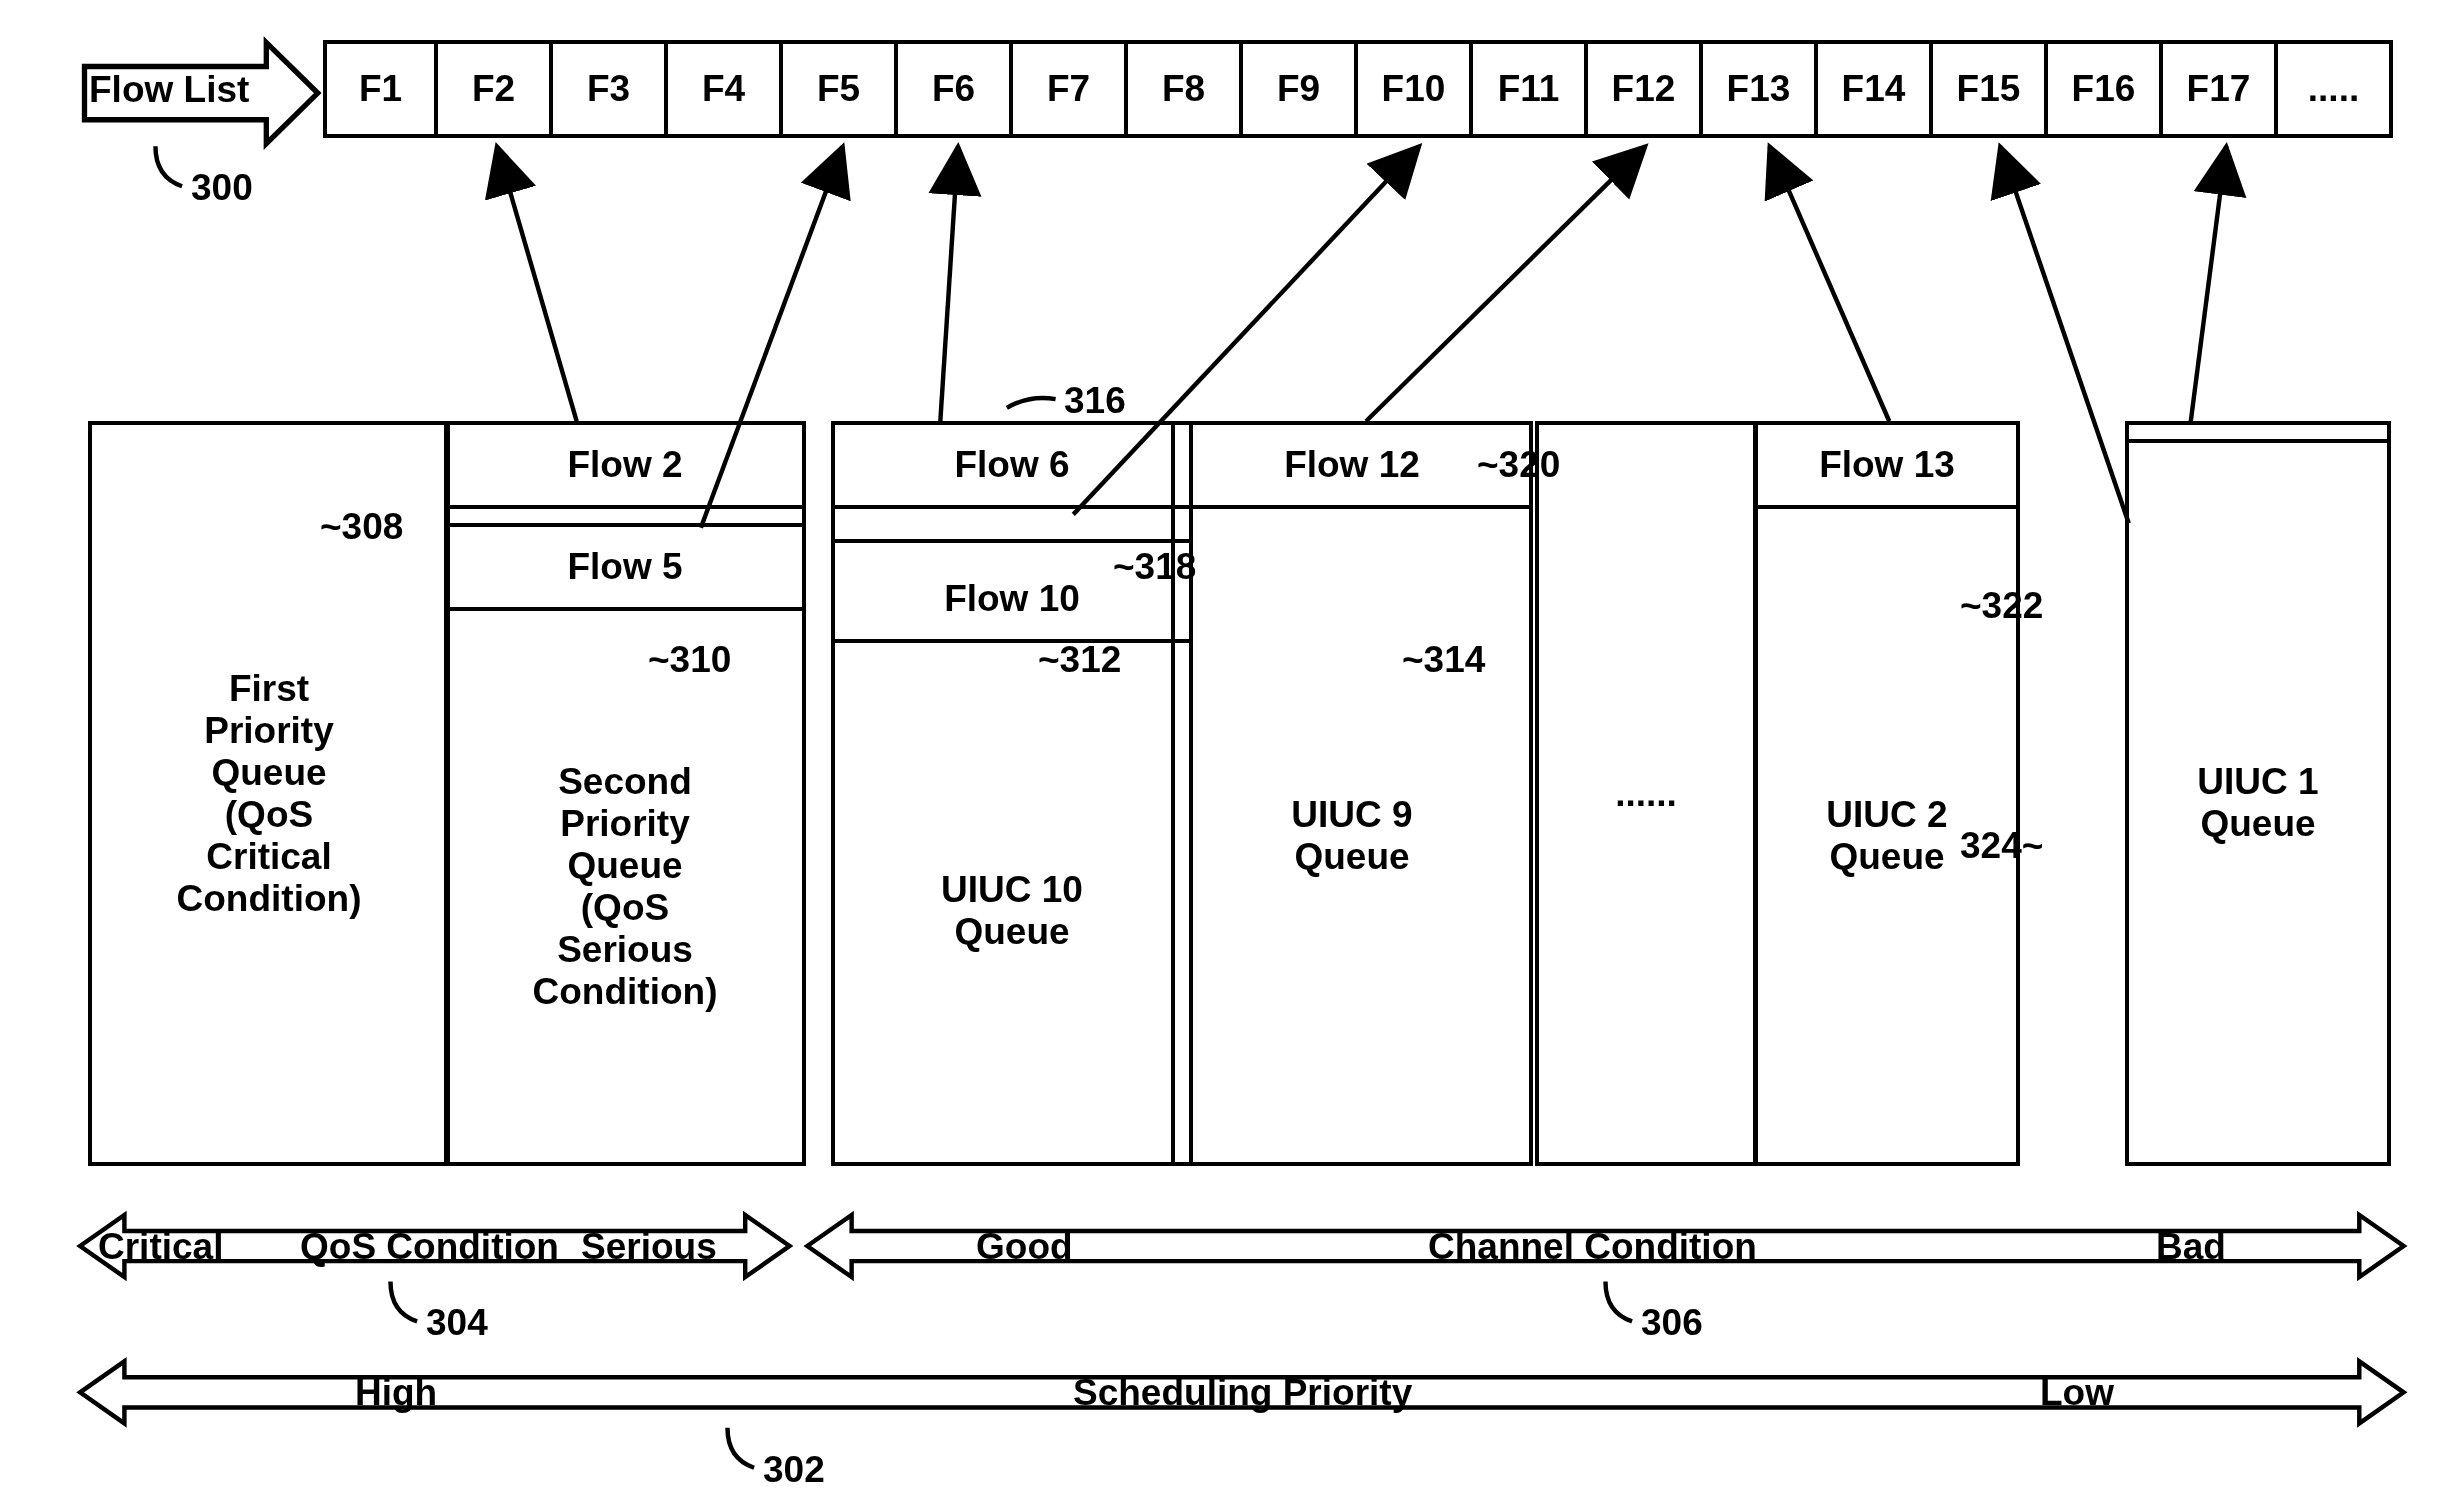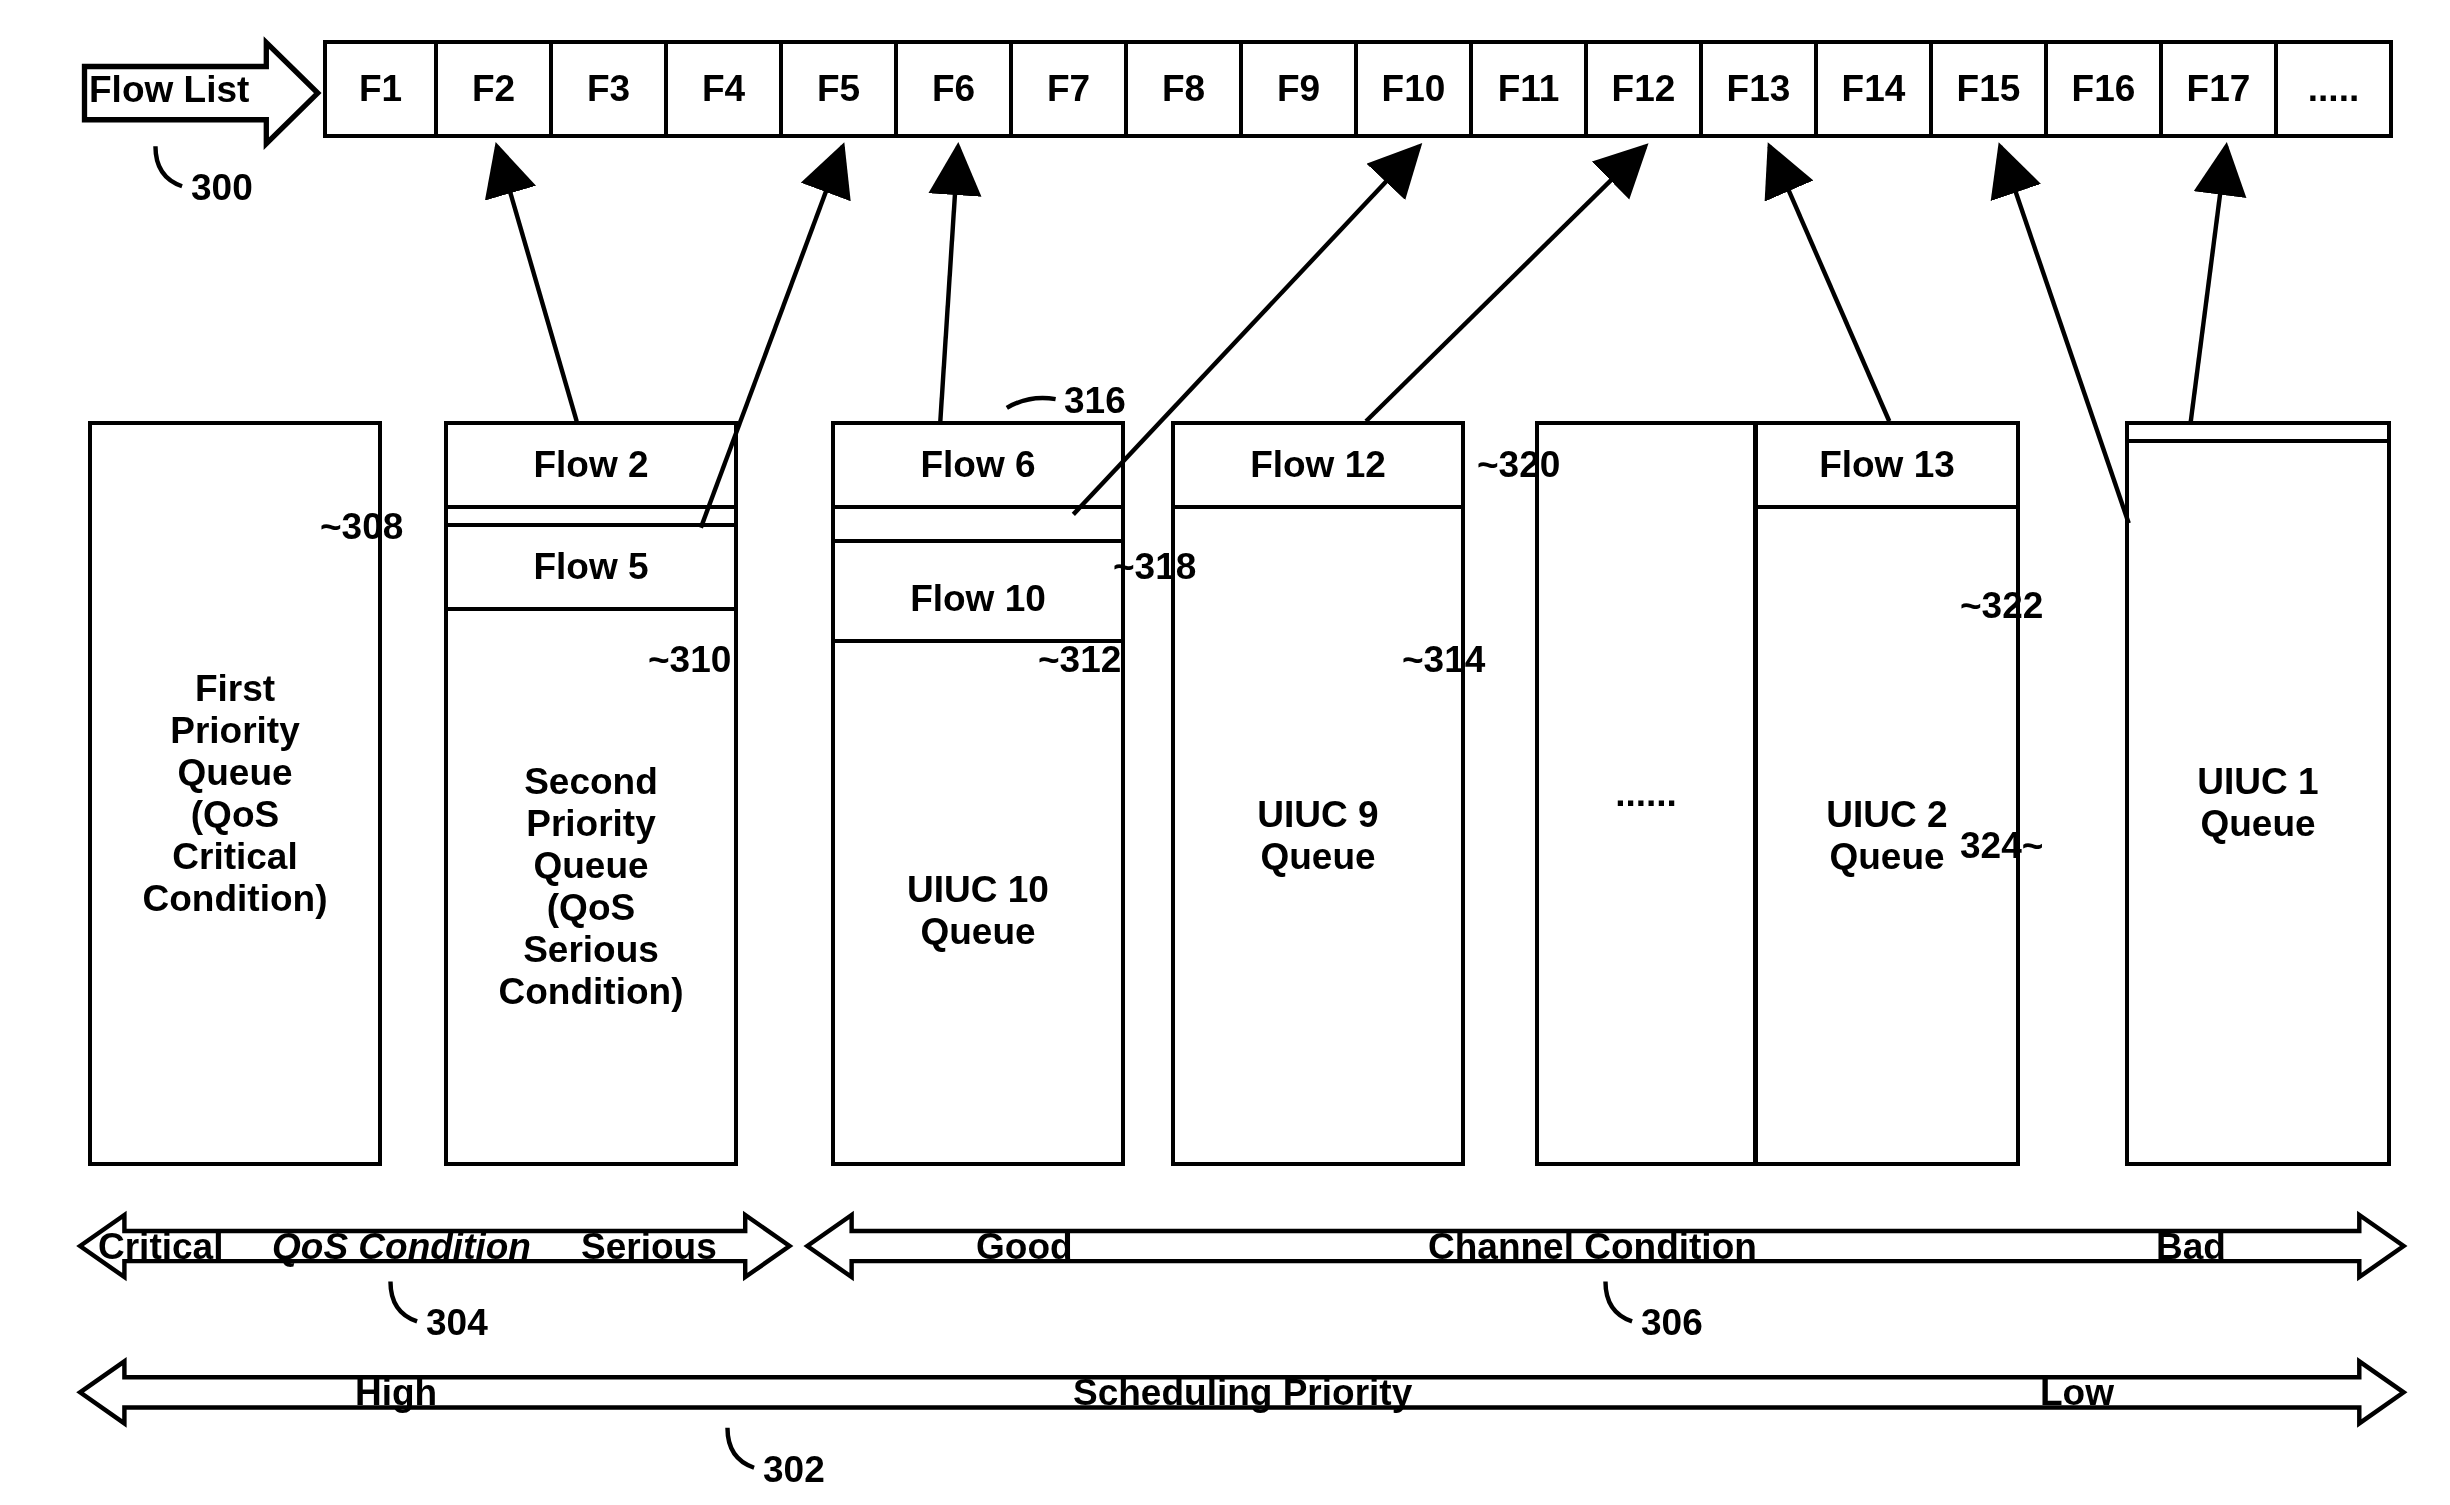--- a/index.html
+++ b/index.html
@@ -23,21 +23,21 @@
     border-left: none;
     display: flex; align-items: center; justify-content: center;
     font-size: 37px; font-weight: bold;
   }
   .flow-cell:first-child { border-left: 4.4px solid #000; }
 
   
   .queue {
     position: absolute;
     top: 421px;
-    width: 294px; height: 745px;
+    width: 362px; height: 745px;
     border: 4.4px solid #000;
     display: flex; flex-direction: column;
   }
   .queue-body {
     flex: 1;
     display: flex; align-items: center; justify-content: center;
     text-align: center;
     font-size: 37px; font-weight: bold;
     padding: 9px;
   }
@@ -206,21 +206,21 @@
         <span style="white-space:pre-line">UIUC 1
 Queue</span>
       </div>
   </div>
   <div class="ref" style="left:1960px; top:825px;"><span>324</span>~</div>
 
   <svg class="arrows" viewBox="0 0 2762 1697" width="2450" height="1505">
     <polygon points="90,1405 140,1370 140,1388 840,1388 840,1370 890,1405 840,1440 840,1422 140,1422 140,1440" fill="#fff" stroke="#000" stroke-width="5"></polygon>
   </svg>
   <div class="ref" style="left:98px; top:1226px;">Critical</div>
-  <div class="ref" style="left:272px; top:1226px;font-style:italic;">QoS Condition</div>
+  <div class="ref" style="left:300px; top:1226px;">QoS Condition</div>
   <div class="ref" style="left:581px; top:1226px;">Serious</div>
   <svg class="arrows" viewBox="0 0 2762 1697" width="2450" height="1505">
       <path d="M 440 1445 Q 440 1480 470 1490" fill="none" stroke="#000" stroke-width="5"></path>
     </svg>
   <div class="ref" style="left:426px; top:1302px;">304</div>
 
   <svg class="arrows" viewBox="0 0 2762 1697" width="2450" height="1505">
     <polygon points="910,1405 960,1370 960,1388 2660,1388 2660,1370 2710,1405 2660,1440 2660,1422 960,1422 960,1440" fill="#fff" stroke="#000" stroke-width="5"></polygon>
   </svg>
   <div class="ref" style="left:976px; top:1226px;">Good</div>

